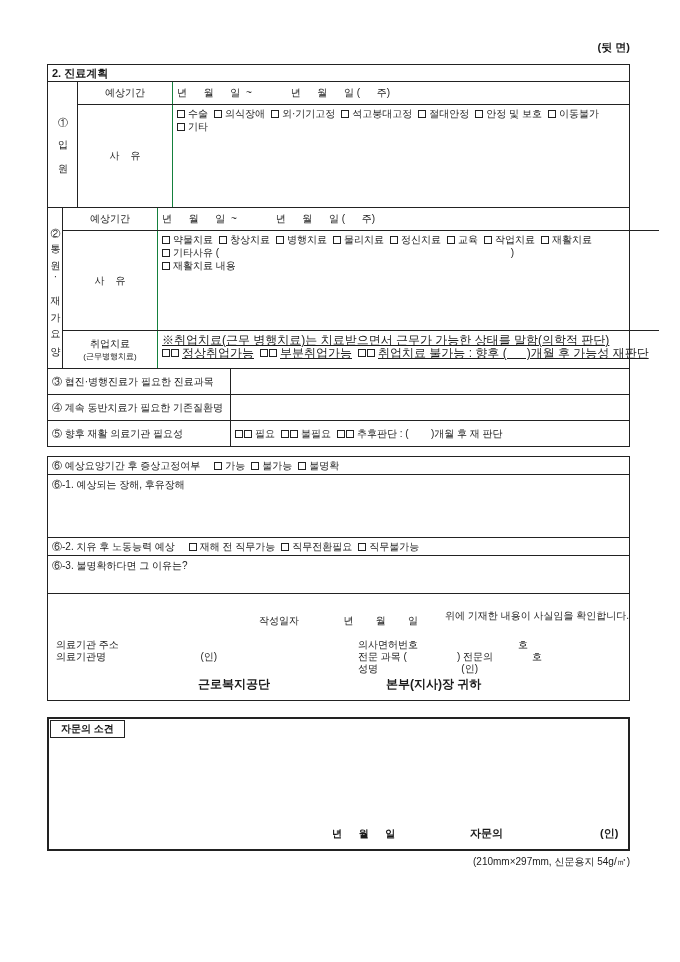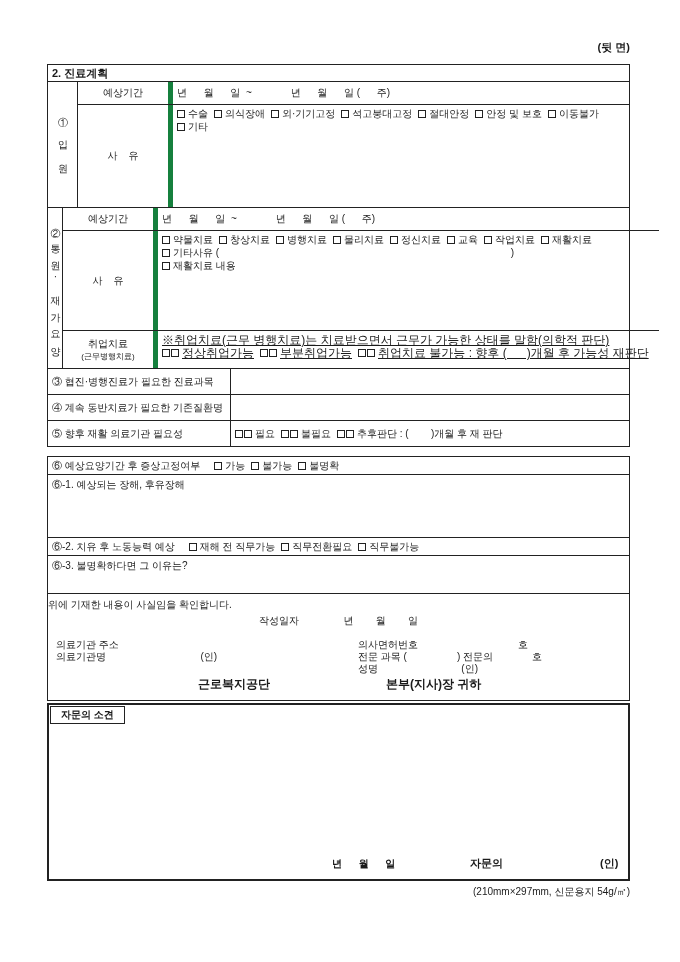--- a/index.html
+++ b/index.html
@@ -21,48 +21,48 @@
   .sec + .sec, .bt { border-top:1px solid #222; }
   .vcell { width:30px; border-right:1px solid #222; display:flex; align-items:center; justify-content:center; }
   .vtext { writing-mode:vertical-rl; text-orientation:upright; }
   .ls-wide { letter-spacing:14px; }
   .ls-mid  { letter-spacing:7px; }
   .sec-body { flex:1; display:flex; flex-direction:column; }
   .r { display:flex; }
   .rh22 { height:22px; } .rh103 { height:103px; } .rh100 { height:100px; }
   .rh38 { height:38px; } .rh26 { height:26px; } .rh17 { height:17px; }
   .rh63 { height:63px; } .rh18 { height:18px; } .rh38b { height:38px; }
-  .lbl { width:95px; border-right:5px solid #15803d; display:flex; flex-direction:column;
+  .lbl { width:95px; border-right:1px solid #15803d; display:flex; flex-direction:column;
          align-items:center; justify-content:center; text-align:center; flex-shrink:0; }
   .biglbl { width:183px; border-right:1px solid #222; display:flex; align-items:center;
             padding:0 4px; flex-shrink:0; }
   .val { flex:1; padding:3px 4px; display:flex; flex-direction:column; align-items:flex-start; }
   .val-center { justify-content:center; }
   .inline-val { flex-direction:row; align-items:center; }
   .optline { display:flex; align-items:center; line-height:12px; margin-bottom:1px; width:100%; }
   .opt { display:inline-flex; align-items:center; margin-right:6px; white-space:pre; }
   .cb { display:inline-block; width:8px; height:8px; border:1px solid #222; margin-right:3px; flex-shrink:0; background:#fff; }
   .cb + .cb { margin-left:-2px; }
   .etc-line { width:352px; }
   .sp { margin-left:auto; }
   .small8 { font-size:8px; }
   .small9 { font-size:12px;text-decoration:underline; }
   .mt9 { margin-top:9px; }
   .q6label { margin-right:14px; }
   .toplabel { padding:3px 4px; }
 
   .confirm { position:relative; height:107px; border-top:1px solid #222; }
-  .c-statement { position:absolute; top:4px; left:0; width:100%; text-align:left; }
+  .c-statement { position:absolute; top:15px; left:0; width:100%; text-align:right; }
   .c-date { position:absolute; top:20px; left:0; width:100%; text-align:center; }
   .c-left { position:absolute; top:45px; left:8px; line-height:12px; }
   .c-right { position:absolute; top:45px; left:310px; line-height:12px; }
   .c-org { position:absolute; bottom:7px; left:150px; font-size:12px; font-weight:bold; }
   .c-recipient { position:absolute; bottom:7px; left:338px; font-size:12px; font-weight:bold; }
 
-  .advisor { position:relative; border:2px solid #222; height:178px; margin-top:2px;padding-left:28px; }
+  .advisor { position:relative; border:2px solid #222; height:134px; margin-top:16px;padding-left:28px; }
   .advisor-tag { position:absolute; top:1px; left:1px; border:1px solid #222;
                  padding:1px 10px; font-weight:bold; }
   .adv-date { position:absolute; bottom:8px; left:283px; font-weight:bold; font-size:10px; }
   .adv-who  { position:absolute; bottom:8px; left:421px; font-weight:bold; font-size:11px; }
   .adv-seal { position:absolute; bottom:8px; left:551px; font-weight:bold; font-size:11px; }
 
   .footer-note { margin-top:4px; text-align:right; font-size:10px; }
 </style>
 </head>
 <body>

